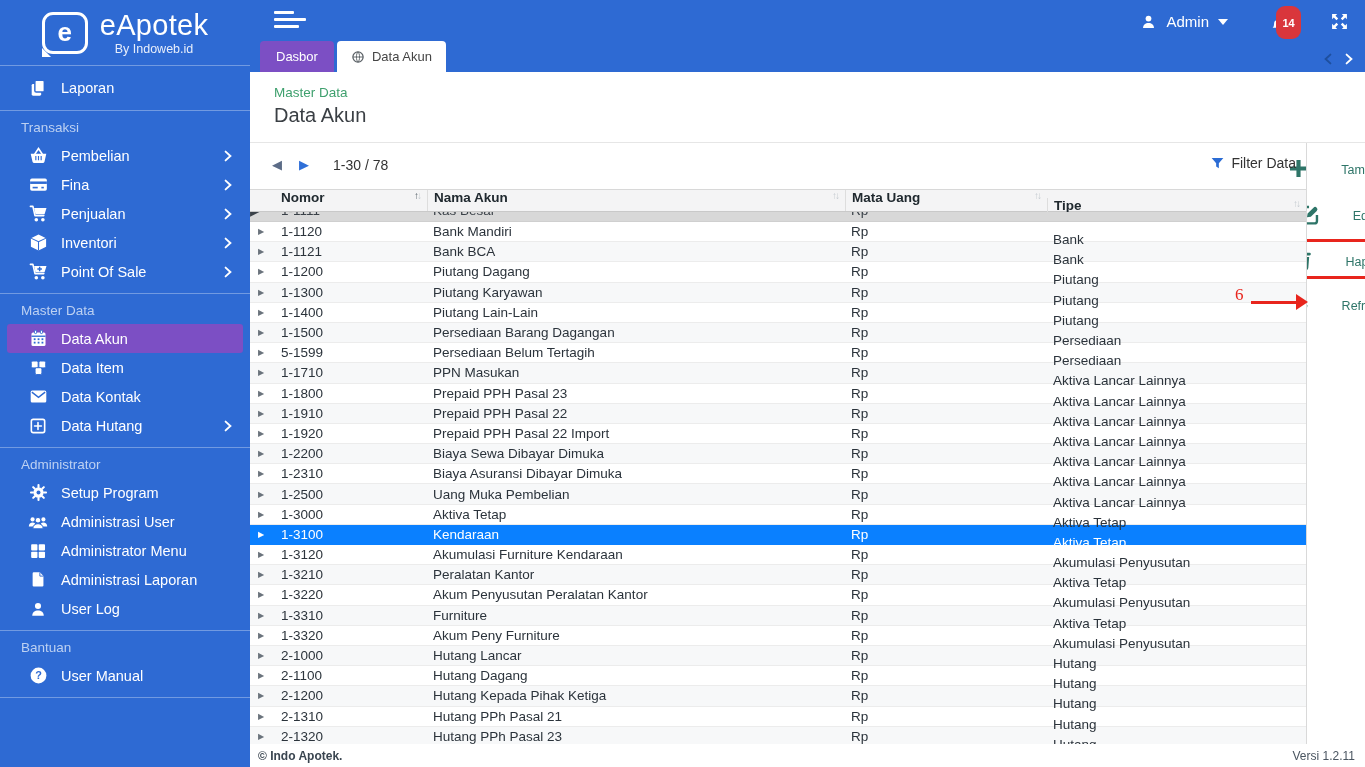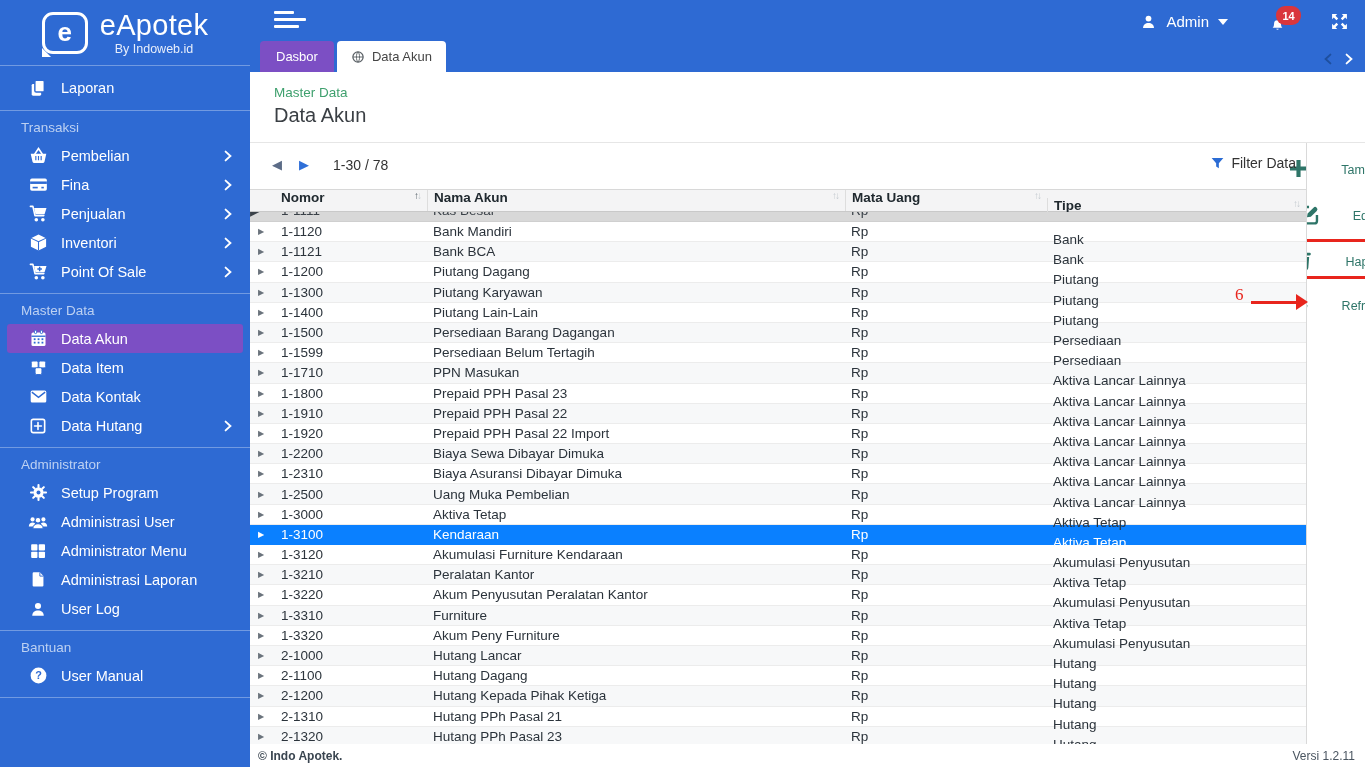--- a/index.html
+++ b/index.html
@@ -34,21 +34,21 @@
   .hamburger i:nth-child(1){width:20px;}
   .hamburger i:nth-child(2){width:32px;}
   .hamburger i:nth-child(3){width:25px;}
   .topbar-right{position:absolute;right:16px;top:8px;display:flex;align-items:center;height:26px;color:#fff;}
   .user-chip{display:flex;align-items:center;gap:9px;cursor:pointer;}
   .user-chip .icon{width:17px;height:17px;color:#fff;}
   .user-label{font-size:15px;font-weight:500;}
   .caret-down{width:0;height:0;border-left:5px solid transparent;border-right:5px solid transparent;border-top:6px solid #fff;margin-top:2px;}
   .notif{position:relative;width:34px;height:26px;margin-left:42px;cursor:pointer;}
   .notif .bell{position:absolute;left:0;bottom:0;width:15px;height:15px;color:#fff;}
-  .badge{position:absolute;left:6px;top:-2px;min-width:15px;height:19px;padding:0 5px;background:#d9363c;border-radius:9px;color:#fff;font-size:11px;font-weight:bold;display:flex;align-items:center;justify-content:center;}
+  .badge{position:absolute;left:6px;top:-2px;min-width:15px;height:33px;padding:0 5px;background:#d9363c;border-radius:9px;color:#fff;font-size:11px;font-weight:bold;display:flex;align-items:center;justify-content:center;}
   .fullscreen{width:19px;height:19px;color:#fff;margin-left:26px;cursor:pointer;}
   .tabbar{position:absolute;left:10px;bottom:0;display:flex;align-items:flex-end;}
   .tab{height:31px;display:flex;align-items:center;padding:0 16px;border-radius:4px 4px 0 0;font-size:13px;margin-right:3px;cursor:pointer;}
   .tab.purple{background:#7c4fc4;color:#fff;}
   .tab.active{background:#fff;color:#454545;gap:7px;padding:0 14px;}
   .tab .tab-icon{width:14px;height:14px;color:#5b6166;}
   .tab-chevrons{position:absolute;right:12px;bottom:7px;display:flex;gap:13px;align-items:center;}
   .tab-chevrons .icon{width:8px;height:12px;cursor:pointer;}
   .tc-left{color:#1e4f9e;transform:scaleX(-1);}
   .tc-right{color:#fff;}
@@ -520,21 +520,21 @@
             </div>
             <div class="row alt">
               <span class="col-exp exp">▶</span>
               <span class="col-nomor">1-1500</span>
               <span class="col-nama">Persediaan Barang Dagangan</span>
               <span class="col-mata">Rp</span>
               <span class="col-tipe">Persediaan</span>
             </div>
             <div class="row">
               <span class="col-exp exp">▶</span>
-              <span class="col-nomor">1-1599</span>
+              <span class="col-nomor">5-1599</span>
               <span class="col-nama">Persediaan Belum Tertagih</span>
               <span class="col-mata">Rp</span>
               <span class="col-tipe">Persediaan</span>
             </div>
             <div class="row alt">
               <span class="col-exp exp">▶</span>
               <span class="col-nomor">1-1710</span>
               <span class="col-nama">PPN Masukan</span>
               <span class="col-mata">Rp</span>
               <span class="col-tipe">Aktiva Lancar Lainnya</span>

